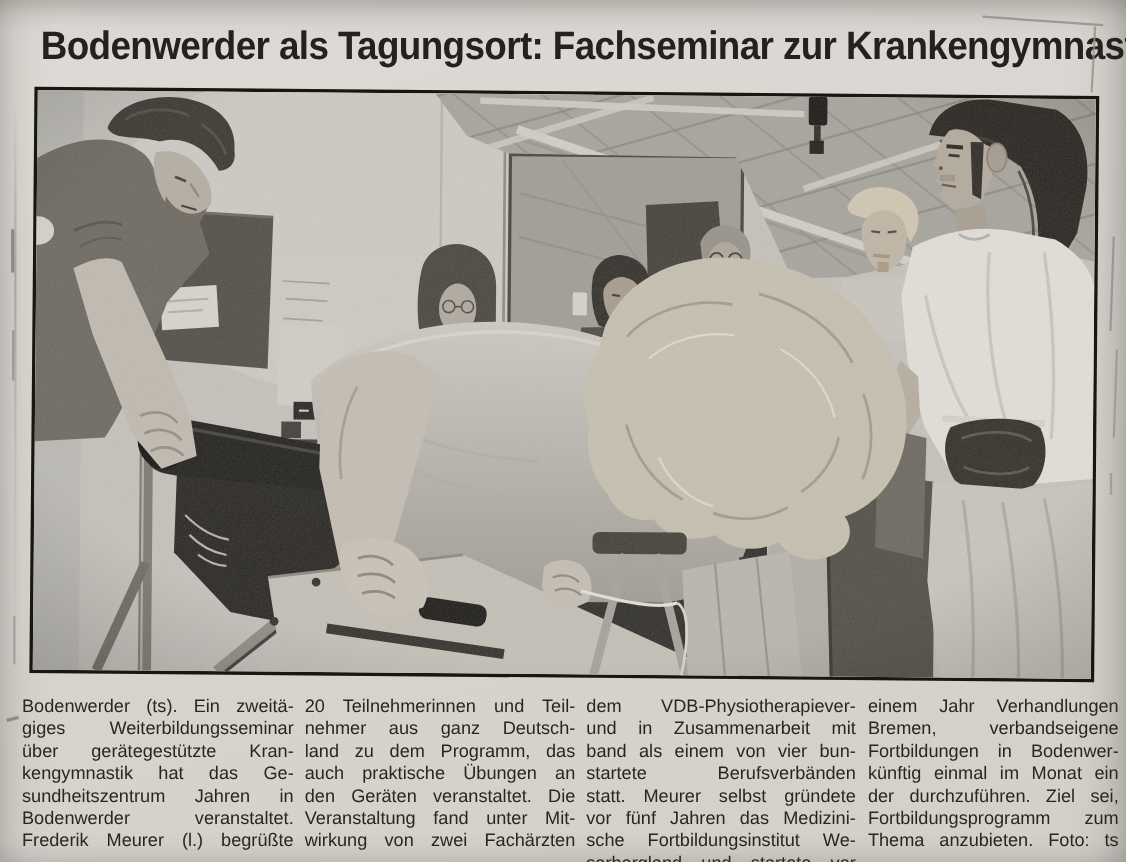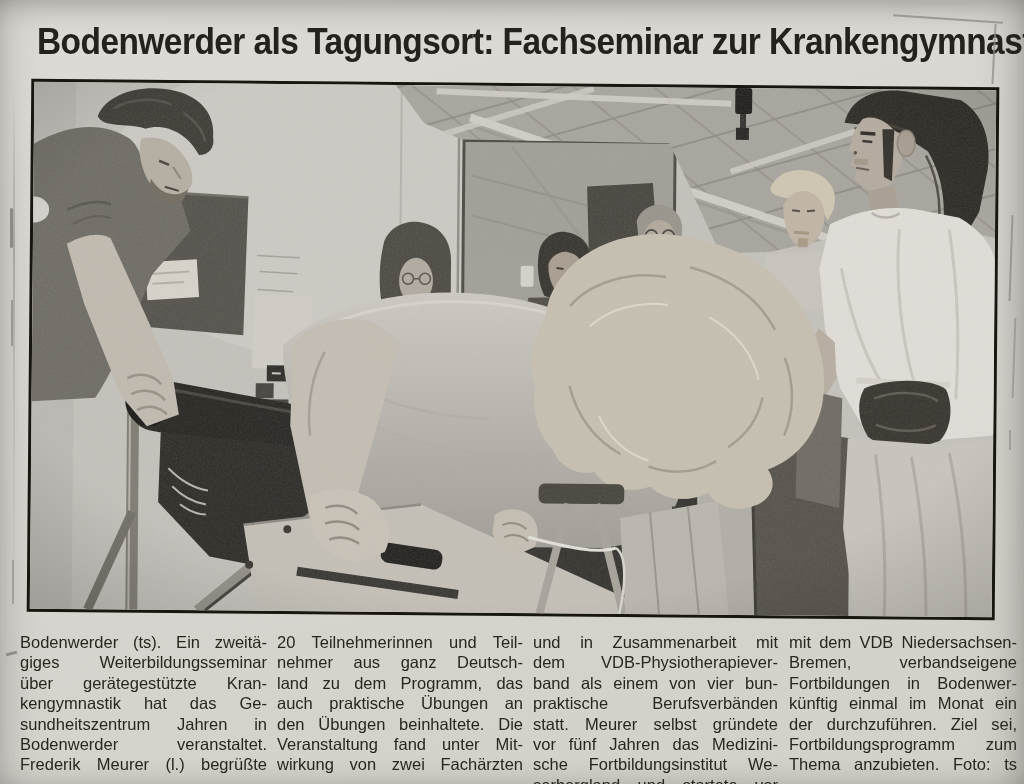--- a/index.html
+++ b/index.html
@@ -325,36 +325,36 @@
         <div class="cap-line"><span>kengymnastik hat das Ge-</span></div>
         <div class="cap-line"><span>sundheitszentrum Jahren in</span></div>
         <div class="cap-line"><span>Bodenwerder veranstaltet.</span></div>
         <div class="cap-line"><span>Frederik Meurer (l.) begrüßte</span></div>
       </div>
     <div class="col col-1">
         <div class="cap-line"><span>20 Teilnehmerinnen und Teil-</span></div>
         <div class="cap-line"><span>nehmer aus ganz Deutsch-</span></div>
         <div class="cap-line"><span>land zu dem Programm, das</span></div>
         <div class="cap-line"><span>auch praktische Übungen an</span></div>
-        <div class="cap-line"><span>den Übungen beinhaltete. Die</span></div>
+        <div class="cap-line"><span>den Geräten veranstaltet. Die</span></div>
         <div class="cap-line"><span>Veranstaltung fand unter Mit-</span></div>
         <div class="cap-line"><span>wirkung von zwei Fachärzten</span></div>
       </div>
     <div class="col col-2">
+        <div class="cap-line"><span>dem VDB-Physiotherapiever-</span></div>
         <div class="cap-line"><span>und in Zusammenarbeit mit</span></div>
-        <div class="cap-line"><span>dem VDB-Physiotherapiever-</span></div>
         <div class="cap-line"><span>band als einem von vier bun-</span></div>
-        <div class="cap-line"><span>praktische Berufsverbänden</span></div>
+        <div class="cap-line"><span>startete Berufsverbänden</span></div>
         <div class="cap-line"><span>statt. Meurer selbst gründete</span></div>
         <div class="cap-line"><span>vor fünf Jahren das Medizini-</span></div>
         <div class="cap-line"><span>sche Fortbildungsinstitut We-</span></div>
         <div class="cap-line"><span>serbergland und startete vor</span></div>
       </div>
     <div class="col col-3">
-        <div class="cap-line"><span>mit dem VDB Niedersachsen-</span></div>
+        <div class="cap-line"><span>einem Jahr Verhandlungen</span></div>
         <div class="cap-line"><span>Bremen, verbandseigene</span></div>
         <div class="cap-line"><span>Fortbildungen in Bodenwer-</span></div>
         <div class="cap-line"><span>künftig einmal im Monat ein</span></div>
         <div class="cap-line"><span>der durchzuführen. Ziel sei,</span></div>
         <div class="cap-line"><span>Fortbildungsprogramm zum</span></div>
         <div class="cap-line"><span>Thema anzubieten.</span> <span class="credit">Foto: ts</span></div>
       </div>
   </section>
 
   <div class="mark cut-a"></div>

